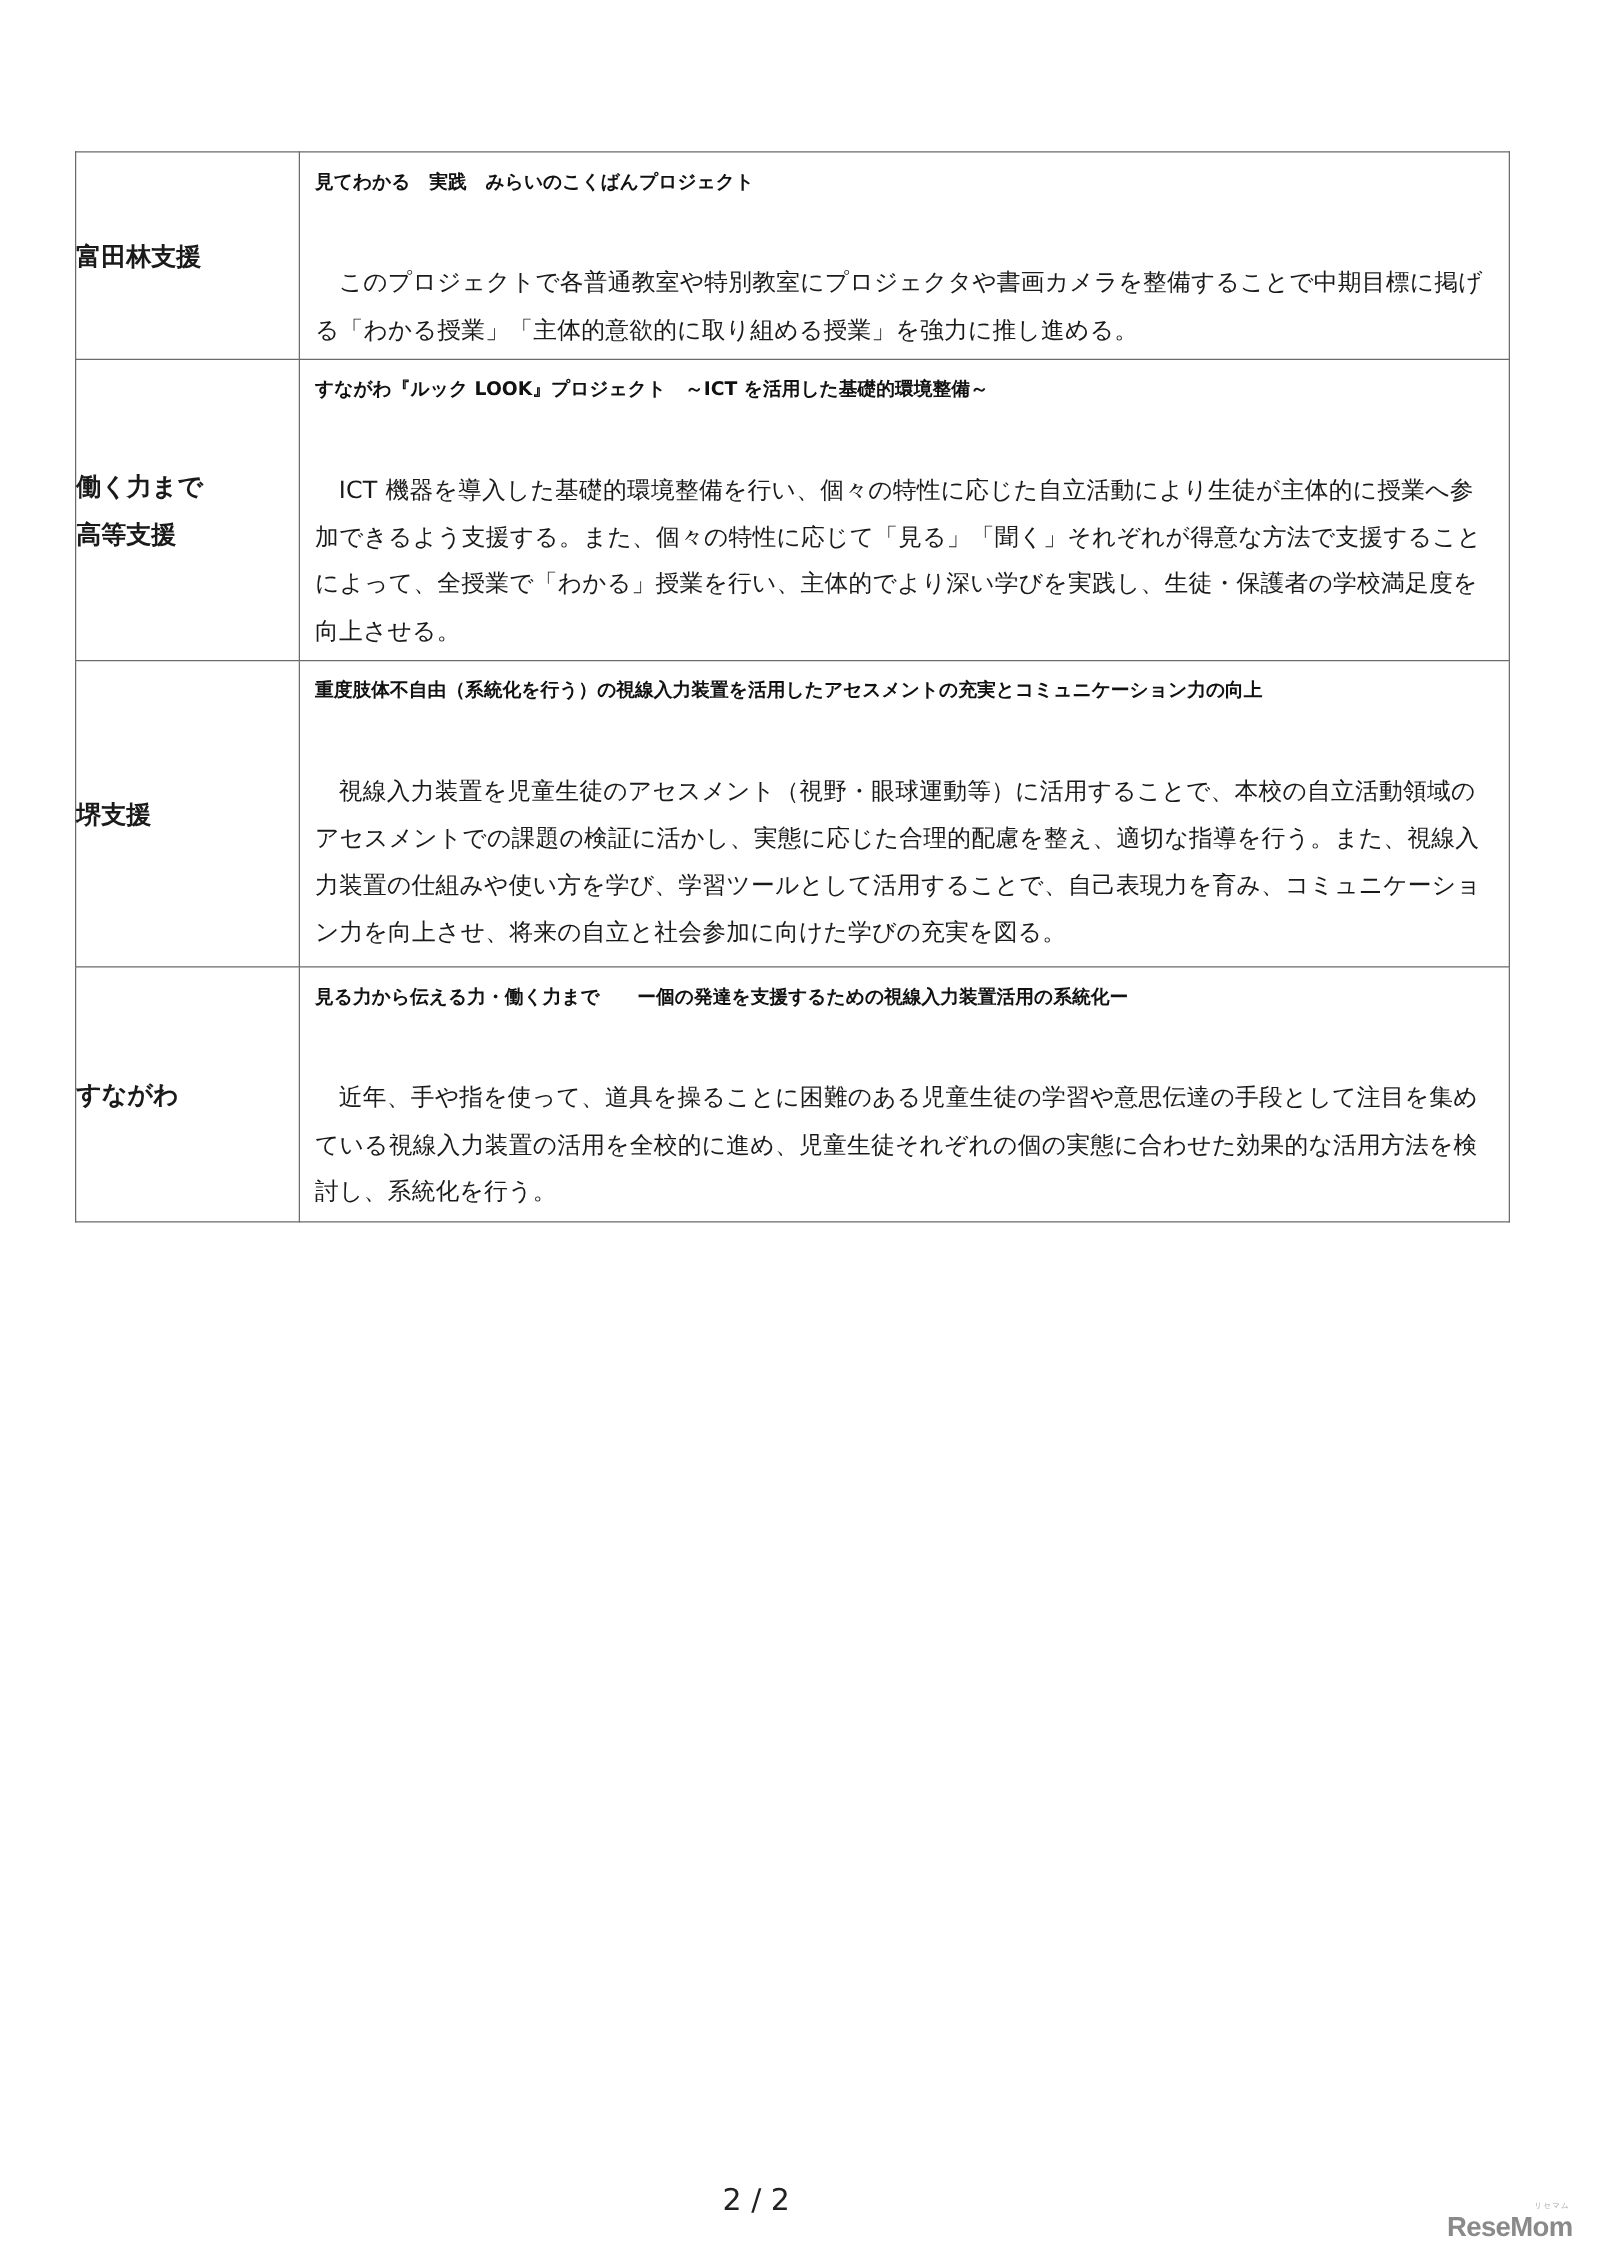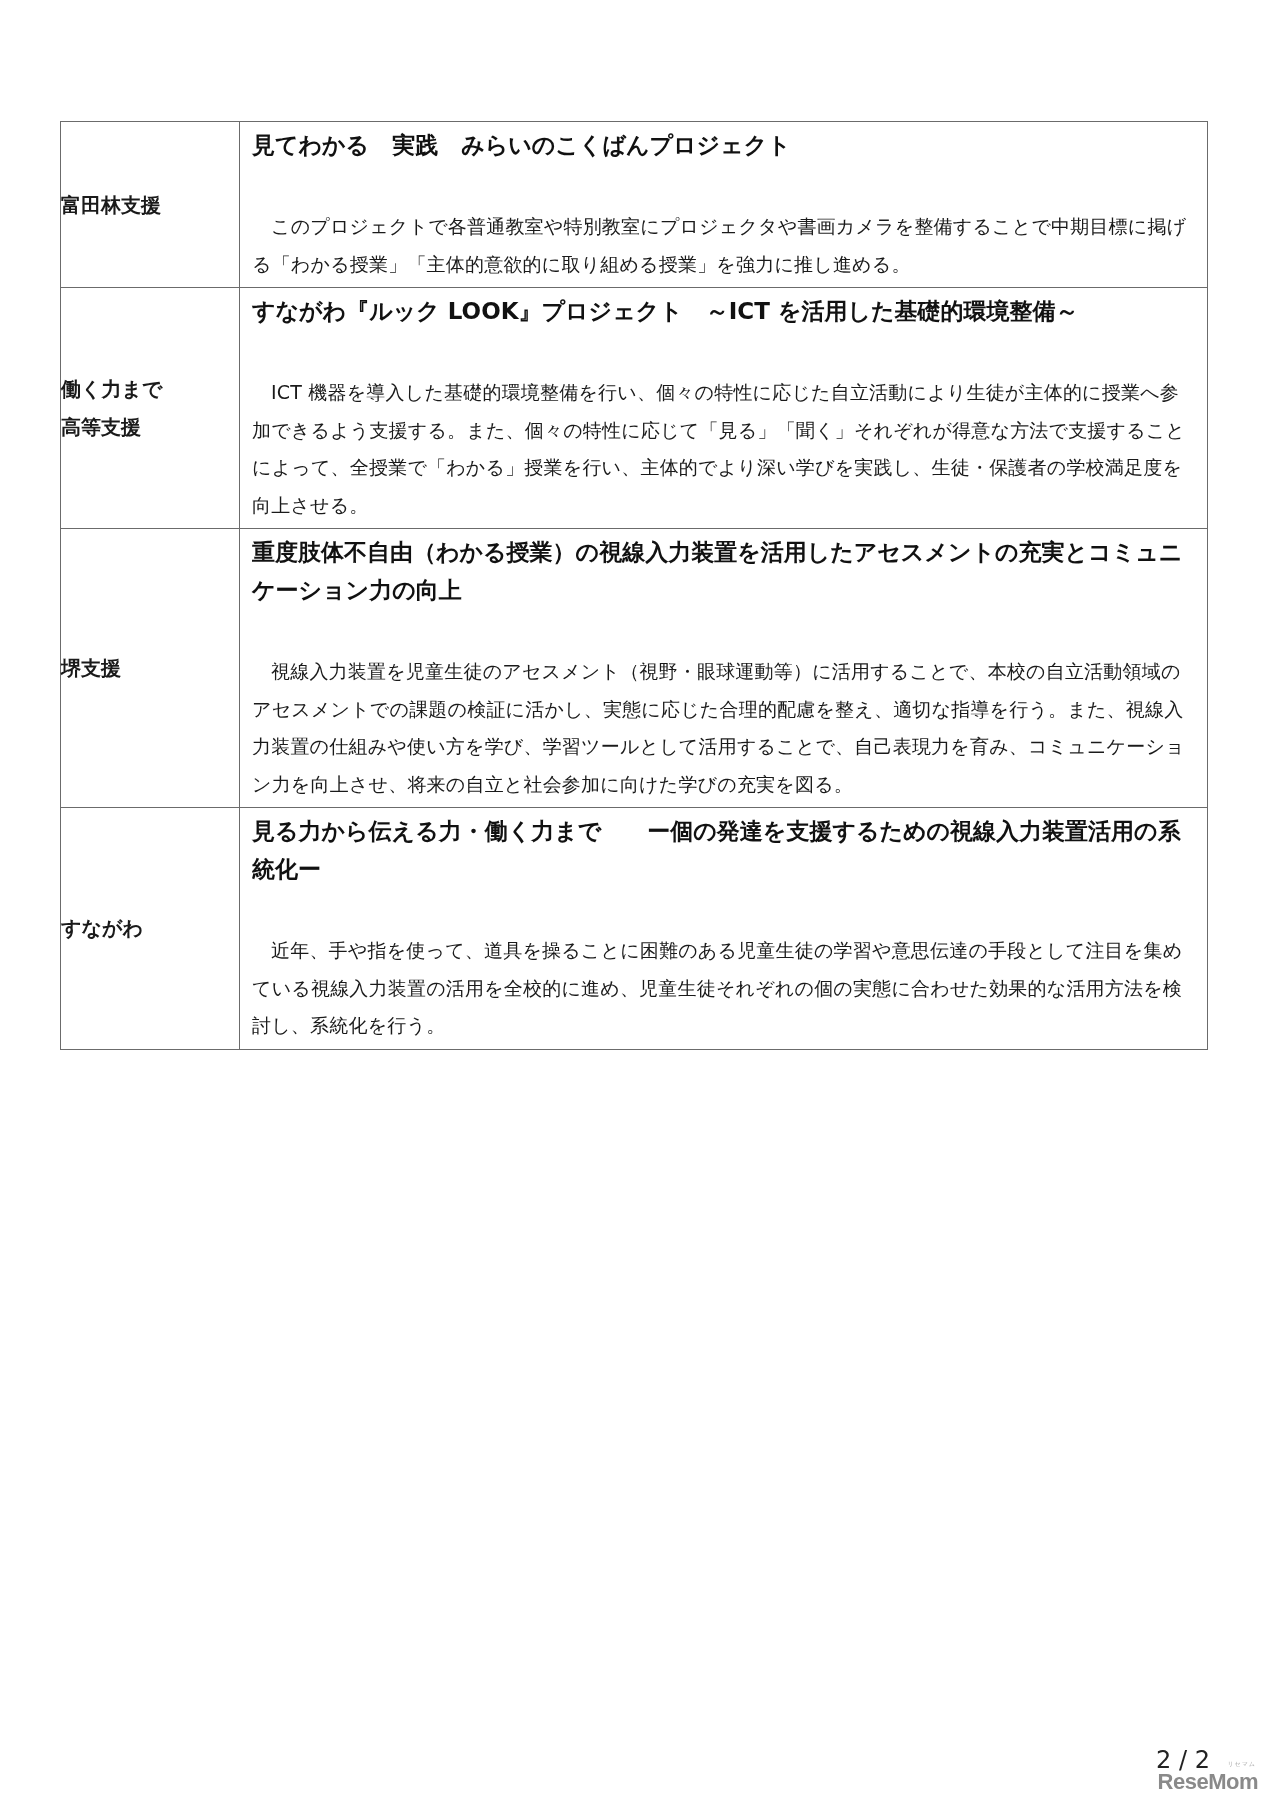--- a/index.html
+++ b/index.html
@@ -15,34 +15,34 @@
     .doc-table td {
       border: 1.5px solid #6b6b6b; vertical-align: top; padding: 0;
     }
     .col-school { width: 179px; }
     .school-cell {
       text-align: left; vertical-align: middle !important;
       font-weight: bold; font-size: 20px; line-height: 38px; color: #1a1a1a;
     }
     .content-cell { padding: 4px 10px 4px 12px !important; }
     .proj-title {
-      font-weight: bold; font-size: 23px; line-height: 38px; color: #111;
+      font-weight: bold; font-size: 15px; line-height: 38px; color: #111;
       white-space: pre-wrap;
     }
     .proj-desc {
       font-size: 19px; line-height: 37.5px; color: #1a1a1a;
       text-indent: 1em; letter-spacing: 0.2px; margin-top: 44px;
     }
     .row1 { height: 116px; }
     .row2 { height: 188px; }
     .row3 { height: 245px; }
     .row4 { height: 152px; }
     .page-number {
       position: absolute; left: 0; width: 1280px; top: 1746px;
-      text-align: right; font-size: 24px; color: #222;
+      text-align: center; font-size: 24px; color: #222;
       font-family: "DejaVu Sans", sans-serif; padding-right: 70px; box-sizing: border-box;
     }
     .logo {
       position: absolute; right: 22px; top: 1769px;
       font-family: "Liberation Sans", sans-serif; font-weight: bold;
       font-size: 22px; color: #8a8a8a; letter-spacing: -0.5px; margin-left: 16px;
     }
     .logo-sup {
       position: absolute; right: 2px; top: -9px; font-size: 6px; color: #aaa;
       font-weight: normal; letter-spacing: 1px;
@@ -74,21 +74,21 @@
     <td class="content-cell">
       <div class="proj-title">すながわ『ルック LOOK』プロジェクト　～ICT を活用した基礎的環境整備～</div>
       <div class="proj-desc">ICT 機器を導入した基礎的環境整備を行い、個々の特性に応じた自立活動により生徒が主体的に授業へ参加できるよう支援する。また、個々の特性に応じて「見る」「聞く」それぞれが得意な方法で支援することによって、全授業で「わかる」授業を行い、主体的でより深い学びを実践し、生徒・保護者の学校満足度を向上させる。</div>
     </td>
   </tr>
   <tr class="row3">
     <td class="school-cell">
       <span>堺支援</span>
     </td>
     <td class="content-cell">
-      <div class="proj-title">重度肢体不自由（わかる授業）の視線入力装置を活用したアセスメントの充実とコミュニケーション力の向上</div>
+      <div class="proj-title">重度肢体不自由（系統化を行う）の視線入力装置を活用したアセスメントの充実とコミュニケーション力の向上</div>
       <div class="proj-desc">視線入力装置を児童生徒のアセスメント（視野・眼球運動等）に活用することで、本校の自立活動領域のアセスメントでの課題の検証に活かし、実態に応じた合理的配慮を整え、適切な指導を行う。また、視線入力装置の仕組みや使い方を学び、学習ツールとして活用することで、自己表現力を育み、コミュニケーション力を向上させ、将来の自立と社会参加に向けた学びの充実を図る。</div>
     </td>
   </tr>
   <tr class="row4">
     <td class="school-cell">
       <span>すながわ</span>
     </td>
     <td class="content-cell">
       <div class="proj-title">見る力から伝える力・働く力まで　　ー個の発達を支援するための視線入力装置活用の系統化ー</div>
       <div class="proj-desc">近年、手や指を使って、道具を操ることに困難のある児童生徒の学習や意思伝達の手段として注目を集めている視線入力装置の活用を全校的に進め、児童生徒それぞれの個の実態に合わせた効果的な活用方法を検討し、系統化を行う。</div>

